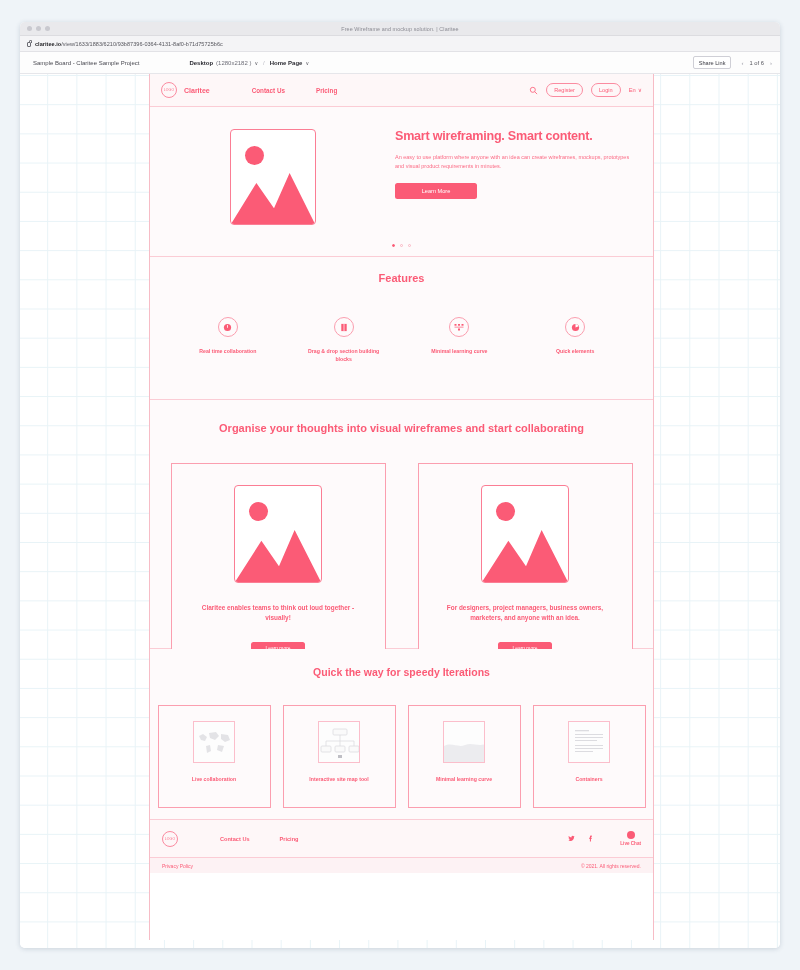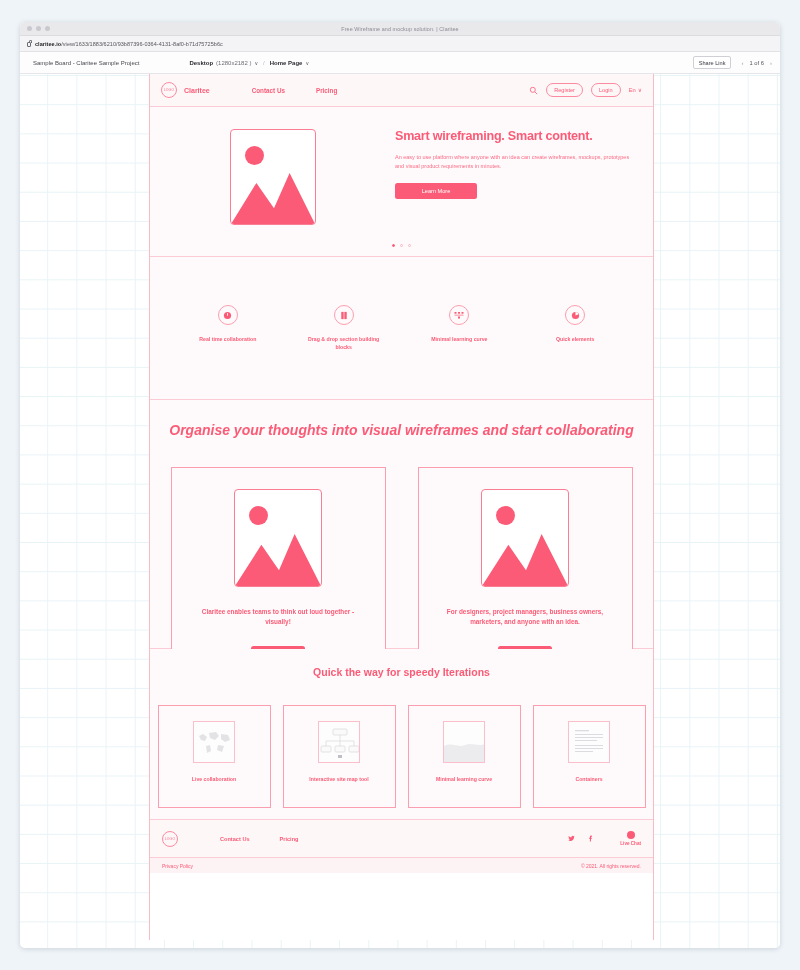--- a/index.html
+++ b/index.html
@@ -203,21 +203,21 @@
     display: flex; align-items: center; justify-content: center;
   }
   .feat-label {
     margin-top: 10px; font-size: 5.2px; font-weight: 700;
     color: #fb5b76; text-align: center; line-height: 1.55;
     max-width: 74px;
   }
 
   
   .organise { height: 249px; padding-top: 22px; }
-  .organise .section-title { font-size: 14px; font-style: italic; }
+  .organise .section-title { font-size: 11px; }
   .card-row { display: flex; gap: 32px; justify-content: center; margin-top: 29px; }
   .big-card {
     width: 215px; height: 217px;
     border: 1px solid #fb9eaf; background: #fefafb;
     display: flex; flex-direction: column; align-items: center;
     padding-top: 21px;
   }
   .card-text {
     margin-top: 20px; width: 178px; text-align: center;
     font-size: 6.4px; font-weight: 700; color: #fb5b76; line-height: 1.58;
@@ -352,20 +352,21 @@
             <button class="btn-solid">Learn More</button>
           </div>
           <div class="dots">
             <span class="dot on"></span>
             <span class="dot"></span>
             <span class="dot"></span>
           </div>
         </div>
 
         <div class="section features">
+          <div class="section-title">Features</div>
           <div class="feat-row">
             <div class="feat">
               <div class="feat-circle">
                 <svg width="9" height="9" viewBox="0 0 20 20">
                   <circle cx="10" cy="10" r="8" fill="#fb5b76"></circle>
                   <rect x="9.1" y="4.6" width="1.8" height="6" fill="#fff"></rect>
                 </svg>
               </div>
               <div class="feat-label">Real time collaboration</div>
             </div>

